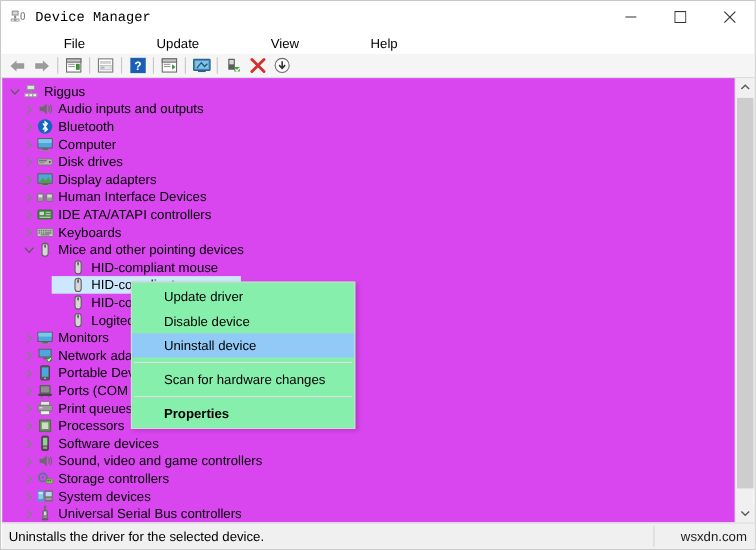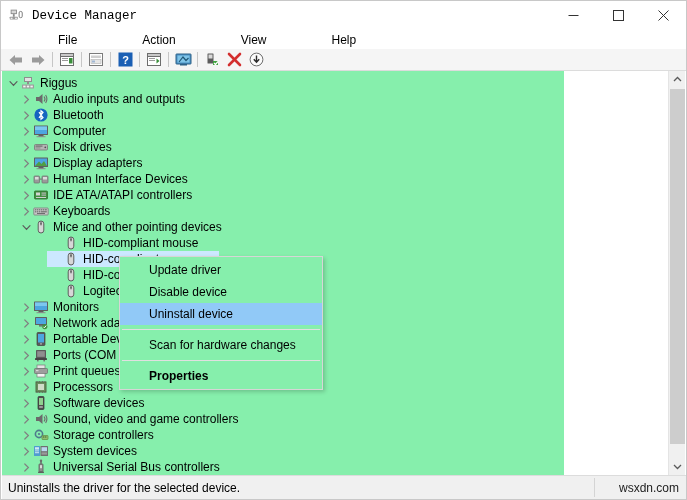--- a/index.html
+++ b/index.html
@@ -112,23 +112,23 @@
     height: 15px;
     background: #c6c6c6;
     margin: 0 3px;
   }
 
   
   .treepane {
     position: absolute;
     left: 1px;
     top: 70px;
-    width: 562px;
+    width: 667px;
     height: 404px;
-    background: #86efac;
+    background: #d946ef;
     overflow: hidden;
   }
   .treeinner {
     position: relative;
     padding-top: 4px;
   }
   .row {
     height: 16px;
     display: flex;
     align-items: center;
@@ -305,21 +305,21 @@
         <svg width="11" height="11" viewBox="0 0 11 11">
             <line x1="0.5" y1="0.5" x2="10.5" y2="10.5" stroke="#333" stroke-width="1"></line>
             <line x1="10.5" y1="0.5" x2="0.5" y2="10.5" stroke="#333" stroke-width="1"></line>
           </svg>
       </div>
     </div>
   </div>
 
   <div class="menubar">
     <div class="menubar-item">File</div>
-    <div class="menubar-item">Action</div>
+    <div class="menubar-item">Update</div>
     <div class="menubar-item">View</div>
     <div class="menubar-item">Help</div>
   </div>
 
   <div class="toolbar">
     <div class="tb-btn">
       <svg width="16" height="14" viewBox="0 0 16 14">
         <path d="M7 2 L1.5 7 L7 12 L7 9.5 L14 9.5 L14 4.5 L7 4.5 Z" fill="#9b9b9b"></path>
       </svg>
     </div>

